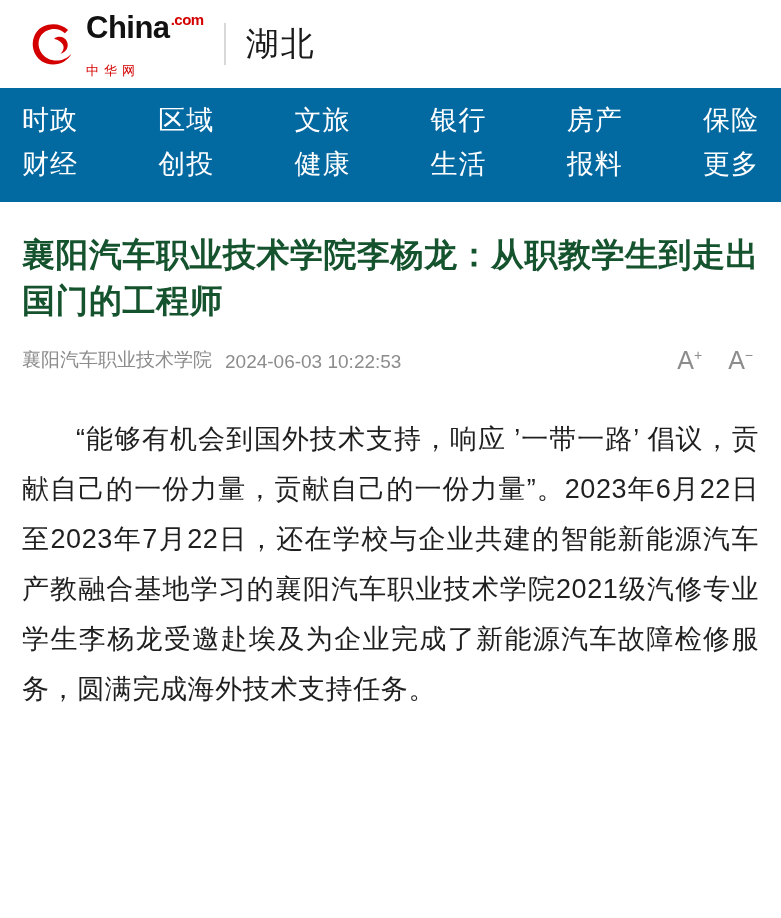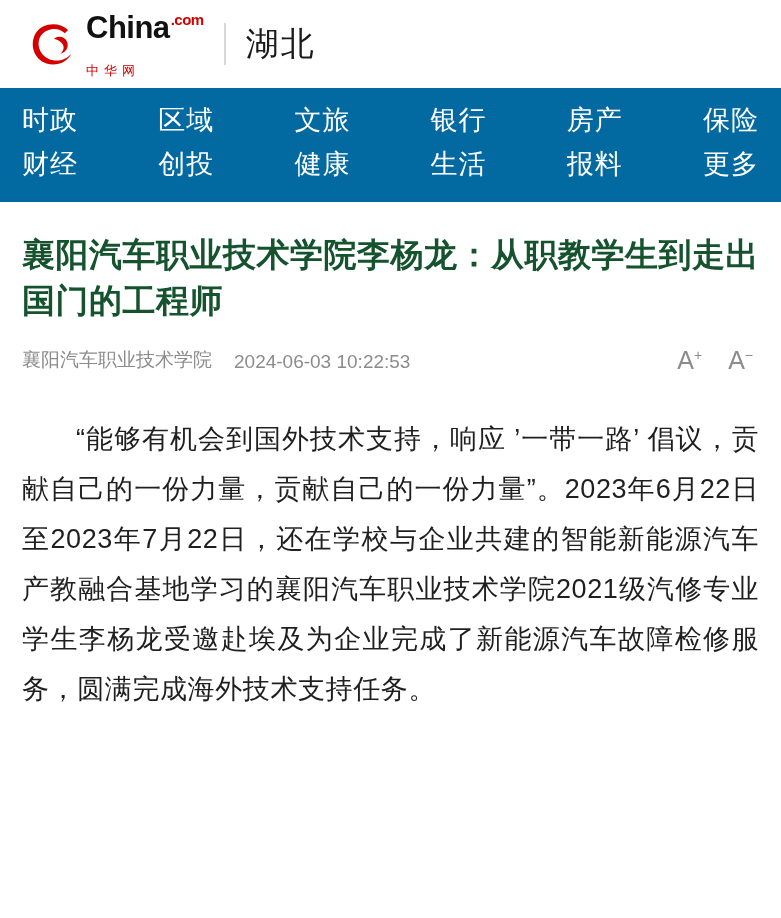--- a/index.html
+++ b/index.html
@@ -136,21 +136,21 @@
     margin: 0;
   }
   .meta-row {
     display: flex;
     align-items: flex-end;
     margin-top: 22px;
   }
   .meta-source {
     font-size: 19px;
     color: #8c8c8c;
-    margin-right: 22px;
+    margin-right: 13px;
   }
   .meta-time {
     font-size: 19px;
     color: #8c8c8c;
   }
   .font-ctrls {
     margin-left: auto;
     display: flex;
     align-items: flex-end;
     gap: 26px;

